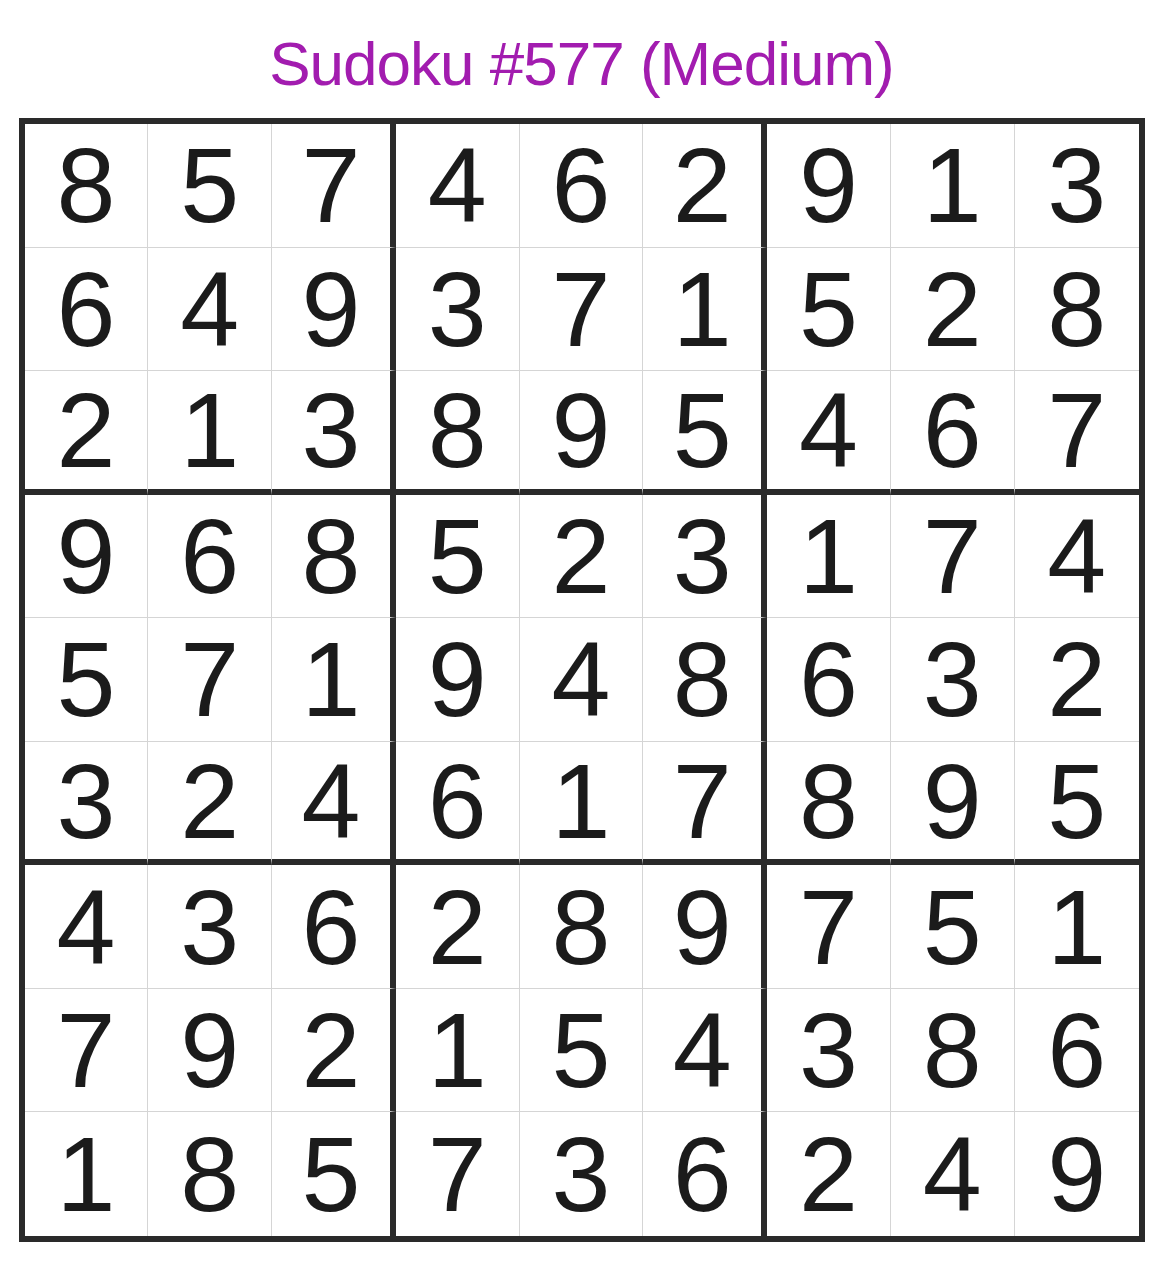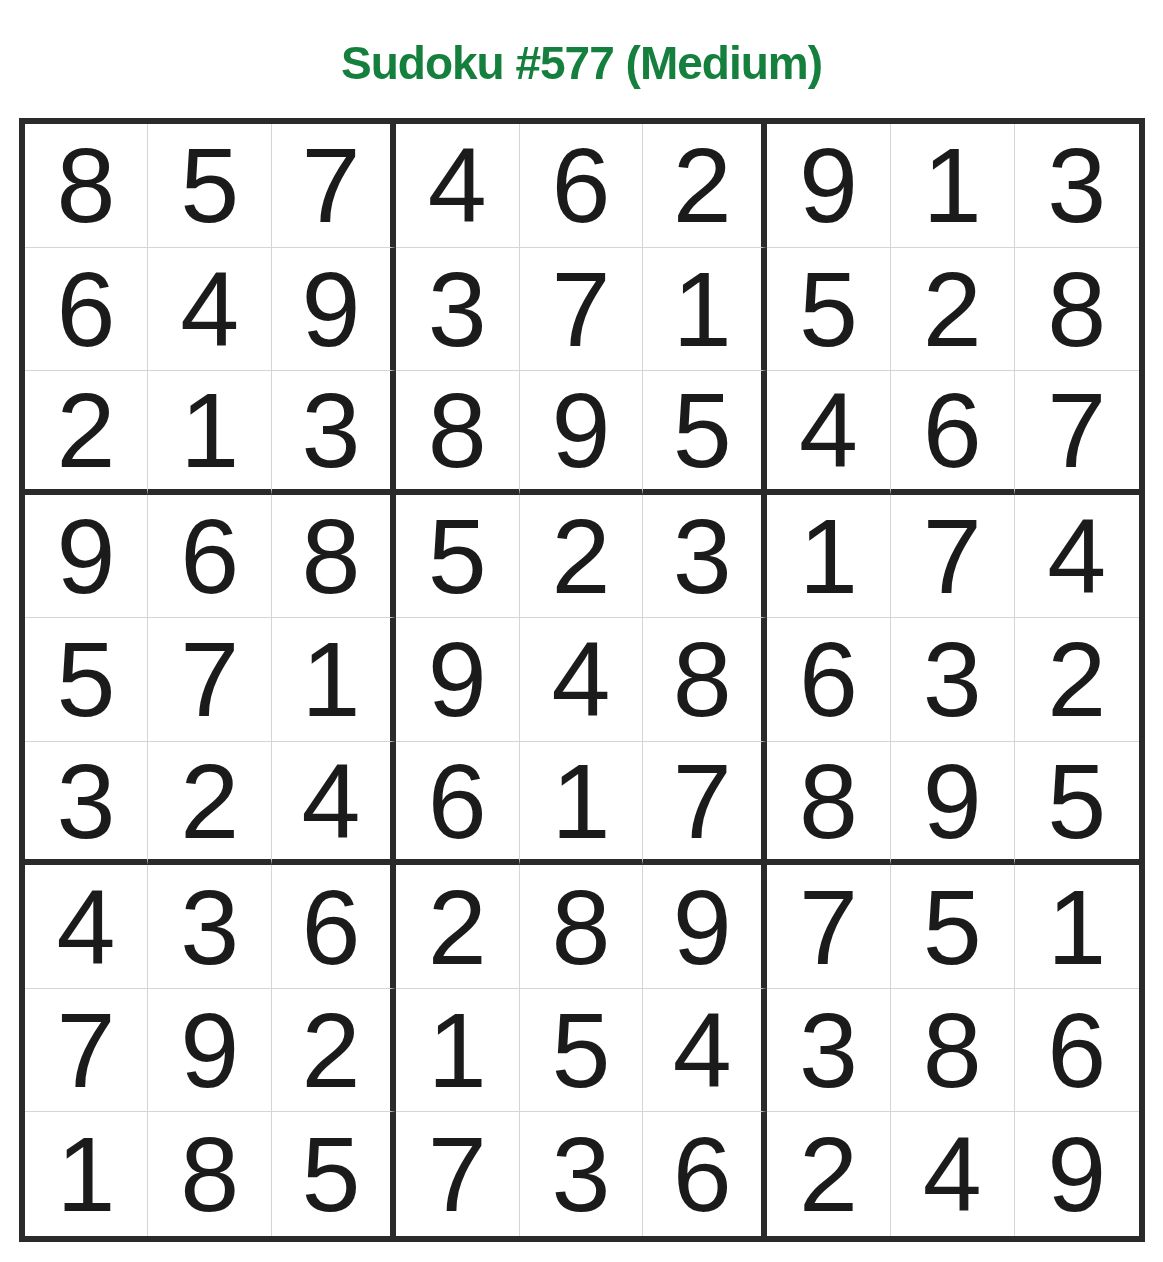--- a/index.html
+++ b/index.html
@@ -11,21 +11,21 @@
   *{box-sizing:border-box;}
   html,body{margin:0;padding:0;background:var(--bg);}
   body{
     width:1163px;height:1262px;overflow:hidden;
     font-family:"Liberation Sans","DejaVu Sans",sans-serif;
   }
   .page-title{
     margin:8px 0 0 0;
     height:110px;
     display:flex;align-items:center;justify-content:center;
-    font-size:46px;font-weight:bold;color:#15803d;
+    font-size:62px;font-weight:normal;color:#a21caf;
     letter-spacing:-1px;
   }
   .board{
     width:1126px;height:1124px;
     margin:0 auto;
     border:6px solid var(--thick);
     display:grid;
     grid-template-columns:repeat(9,1fr);
     grid-template-rows:repeat(9,1fr);
     background:var(--bg);

